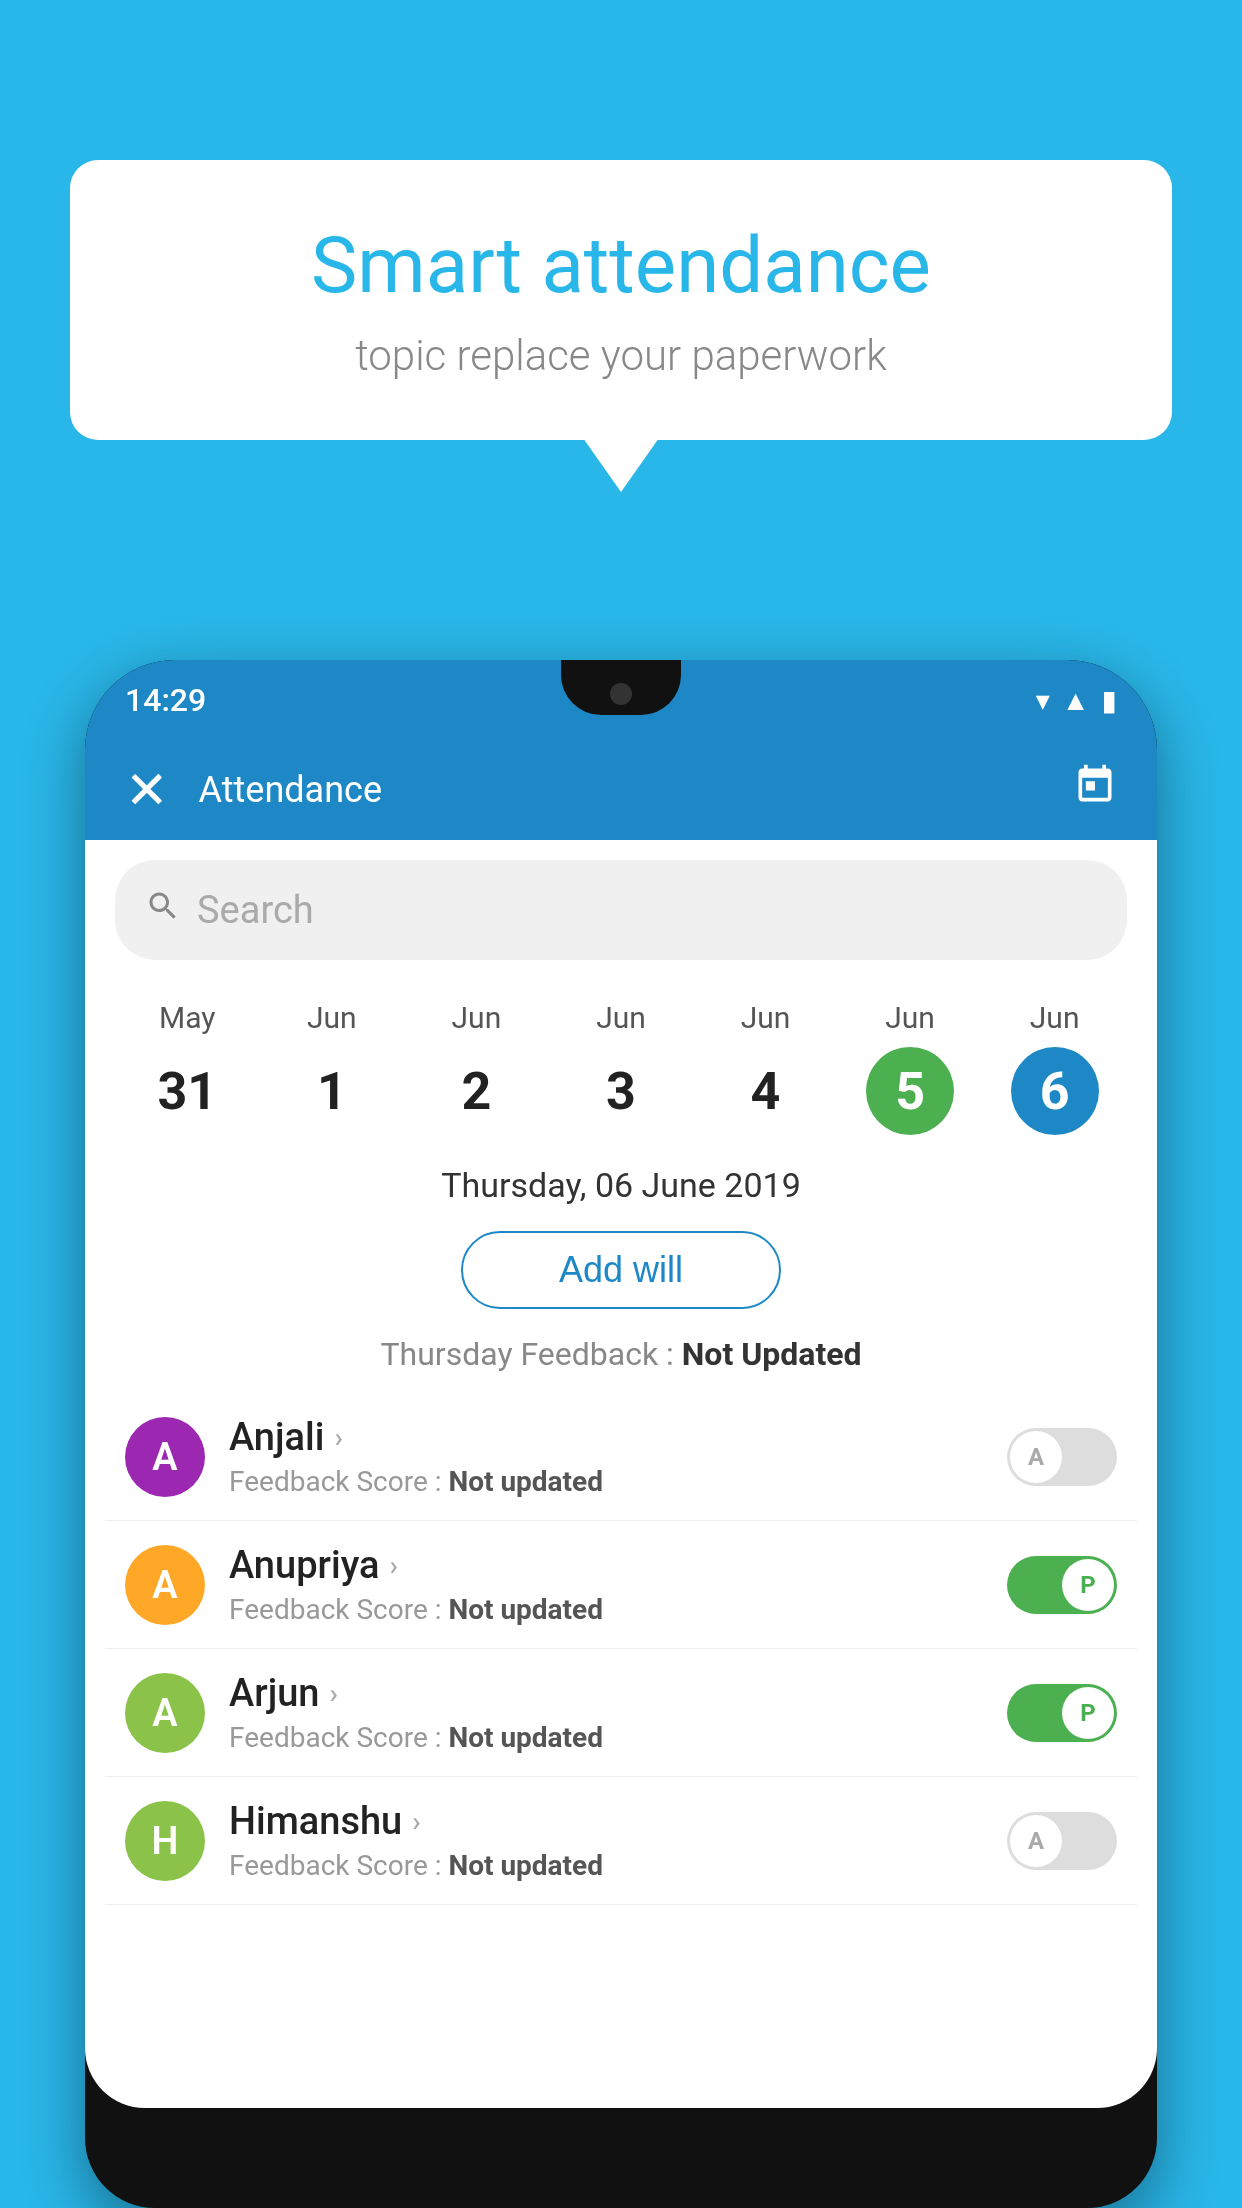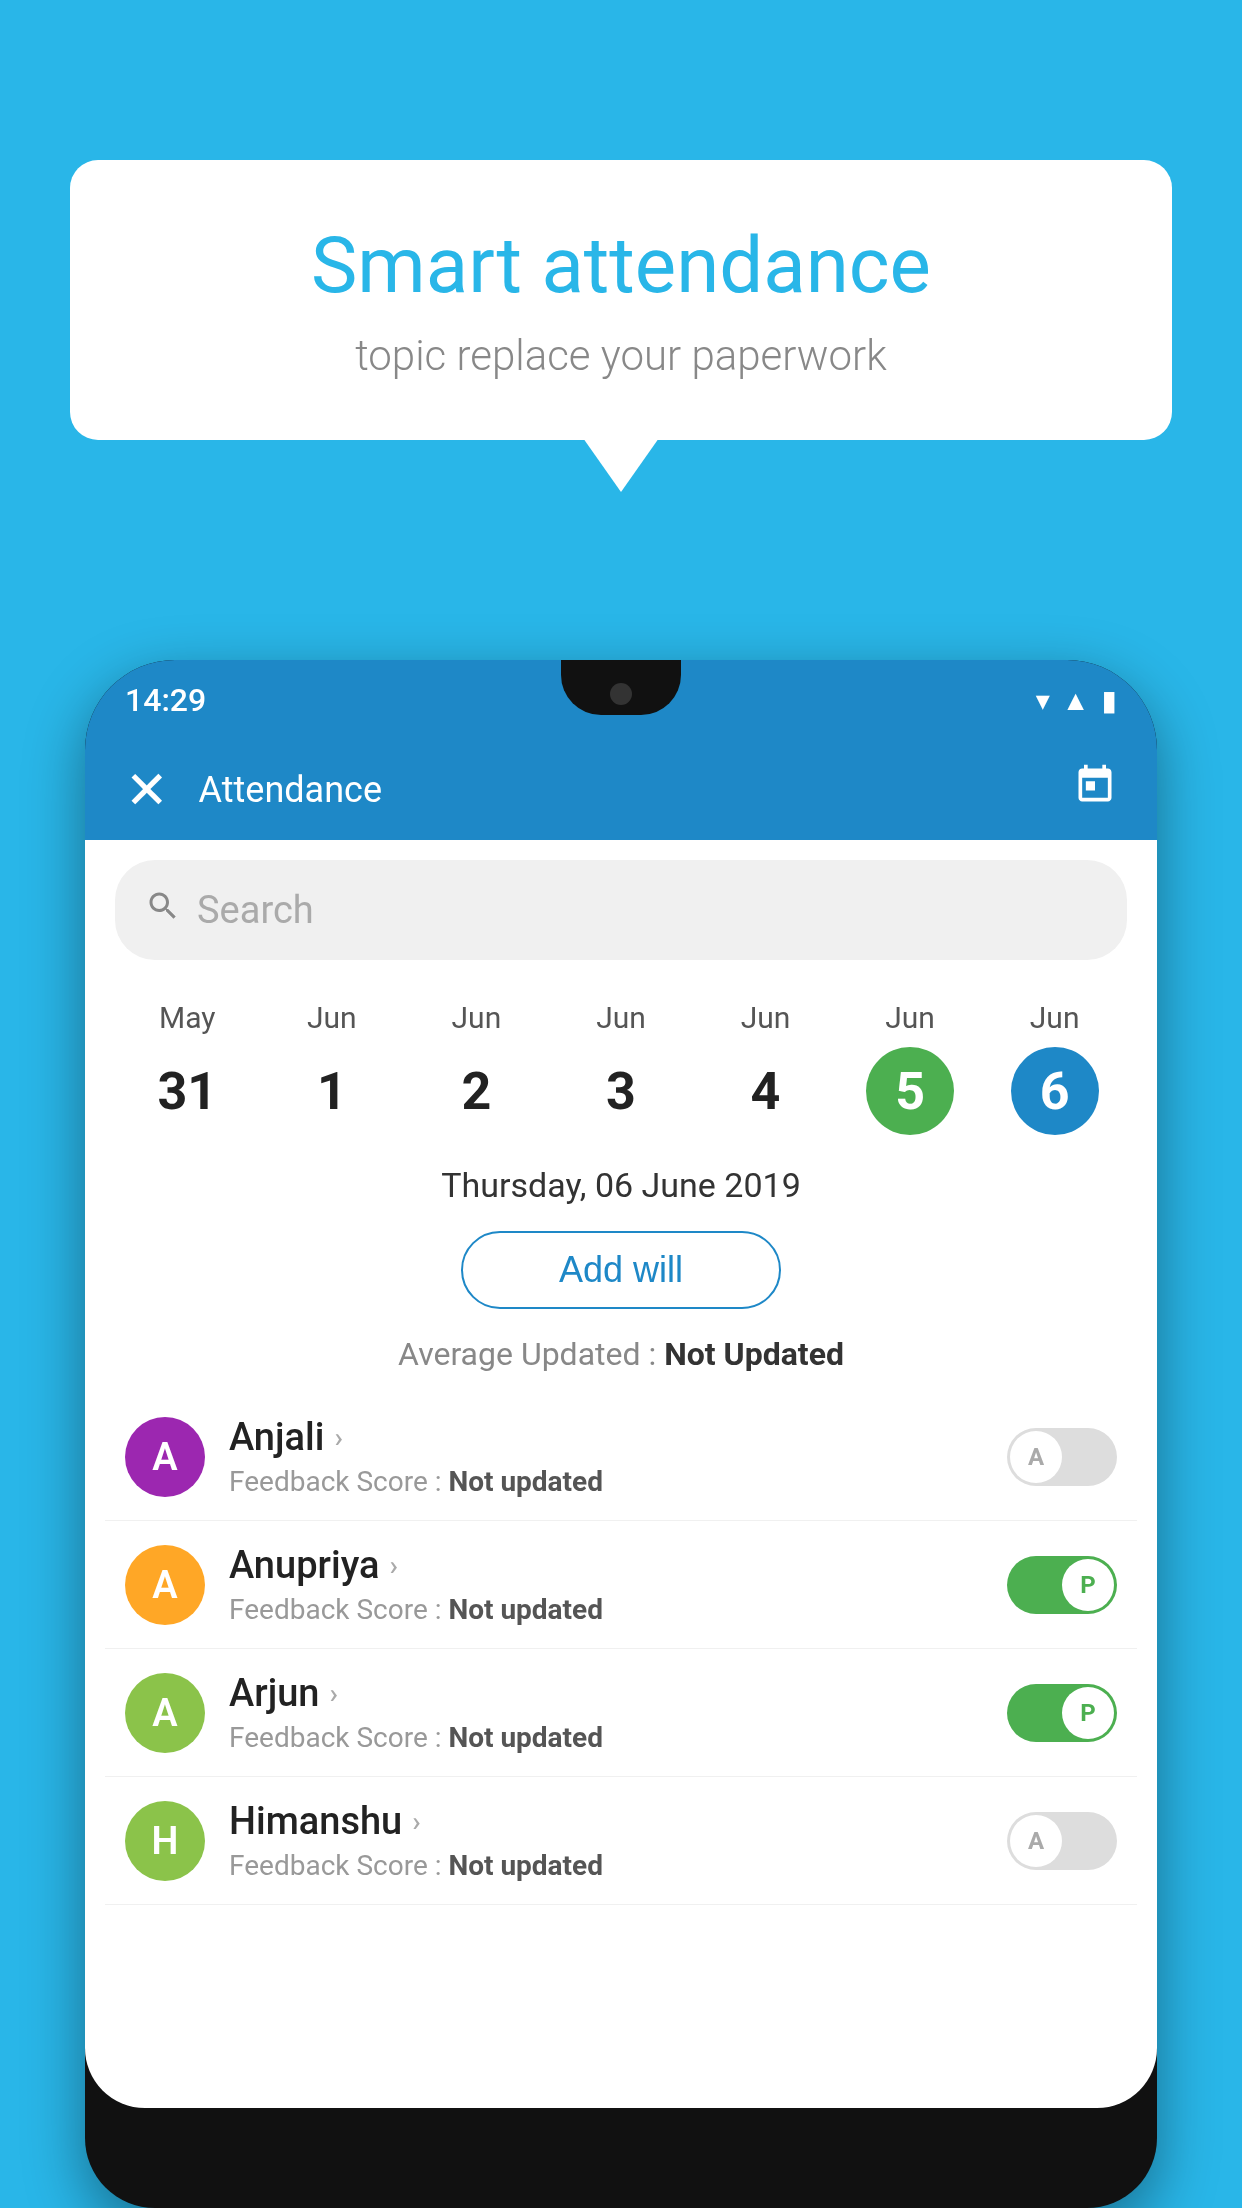--- a/index.html
+++ b/index.html
@@ -440,21 +440,21 @@
           <span class="cal-month">Jun</span>
           <span class="cal-date selected">6</span>
         </div>
       </div>
 
     <div class="date-label">Thursday, 06 June 2019</div>
 
     <button class="add-topic-btn">Add will</button>
 
     <div class="avg-feedback">
-      <span>Average Updated : </span><strong>Not Updated</strong>
+      <span>Thursday Feedback : </span><strong>Not Updated</strong>
     </div>
 
     <div class="student-list" id="student-list">
         <div class="student-item">
           <div class="student-avatar" style="background: rgb(156, 39, 176);">A</div>
           <div class="student-info">
             <div class="student-name">Anjali <span class="chevron">›</span></div>
             <div class="student-score">Feedback Score : <strong>Not updated</strong></div>
           </div>
           <div class="toggle-wrap">

